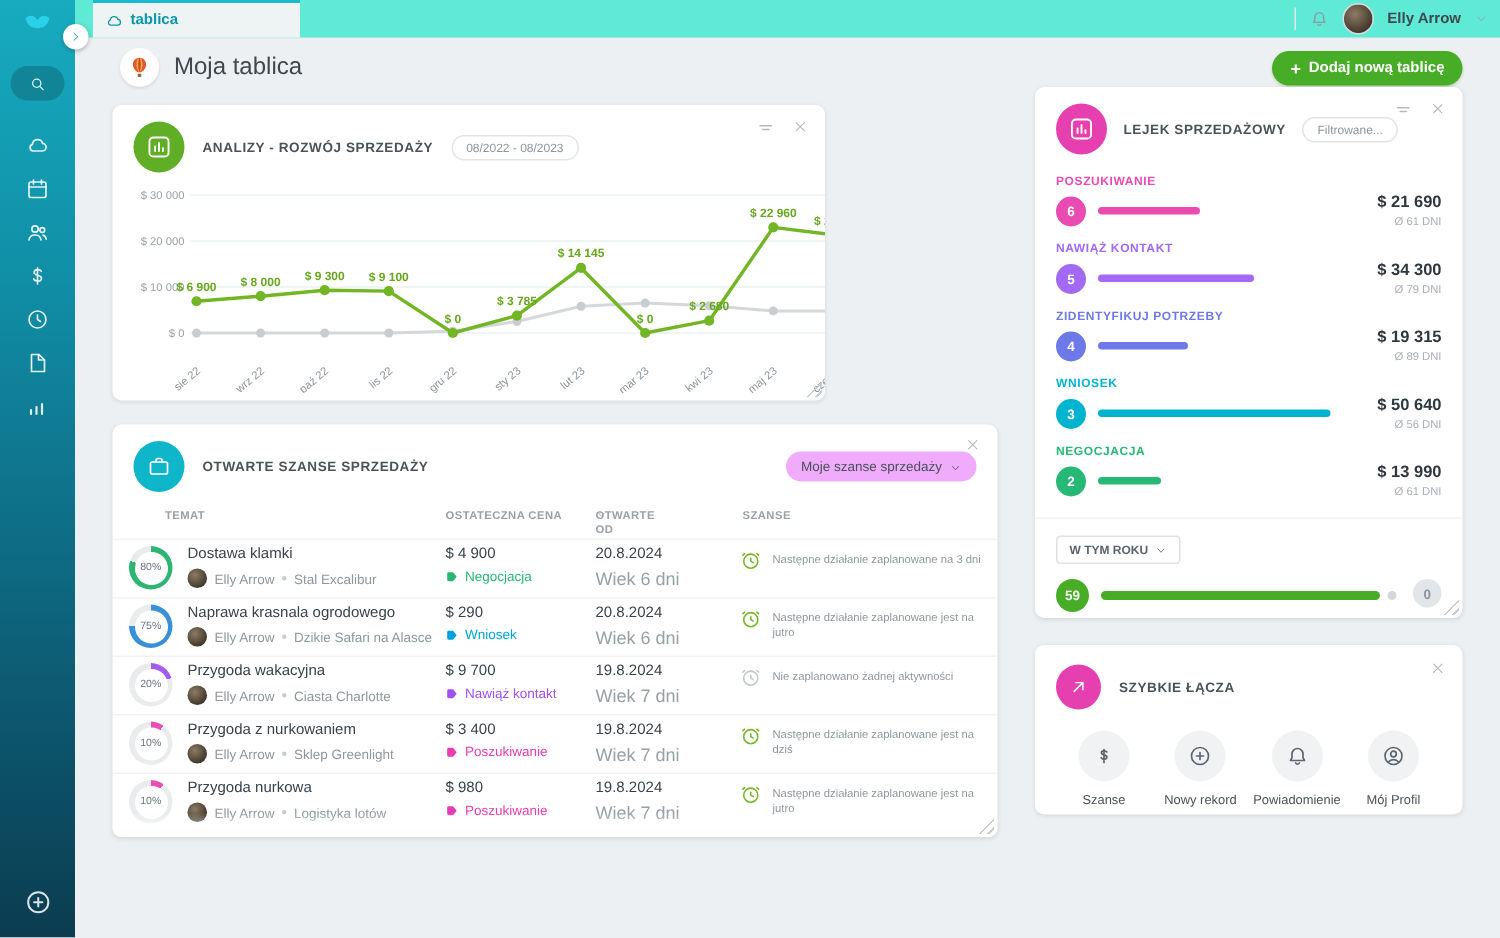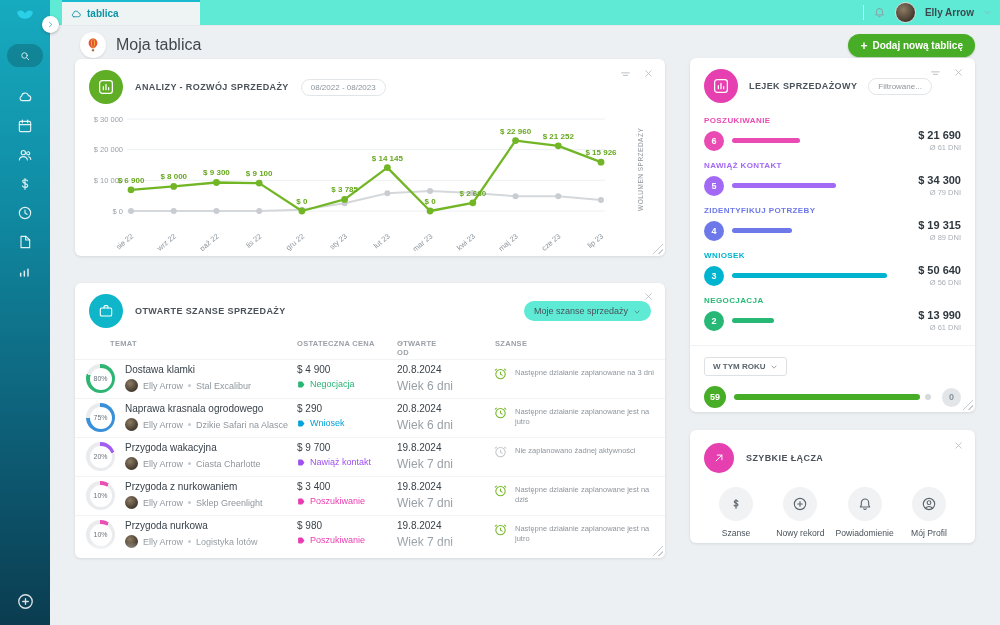--- a/index.html
+++ b/index.html
@@ -44,50 +44,50 @@
   .card{position:absolute;background:#fff;border-radius:6px;box-shadow:0 1px 3px rgba(50,60,70,.13);overflow:hidden}
   .card-title{font-size:9px;font-weight:bold;letter-spacing:.4px;color:#4a525a}
   .round-ic{border-radius:50%;display:flex;align-items:center;justify-content:center;color:#fff;flex:0 0 auto}
   .pill{border:1px solid #e2e5e7;border-radius:10px;padding:3px 9px;font-size:8px;color:#8d959c;cursor:pointer;white-space:nowrap}
   .corner-ics{position:absolute;top:9px;right:11px;display:flex;gap:11px;color:#b4bac0}
   .corner-ics span{cursor:pointer}
   .rsz{position:absolute;right:2px;bottom:2px;width:11px;height:11px;cursor:nwse-resize;
     background:repeating-linear-gradient(135deg,#c7ccd1 0 1px,transparent 1px 4px);
     clip-path:polygon(100% 0,100% 100%,0 100%)}
   
-  #chart-card{left:25px;top:34px;width:590px;height:197px}
+  #chart-card{left:25px;top:45px;width:475px;height:197px}
   .card-head{display:flex;align-items:center;gap:12px;padding:11px 14px 0 14px}
   
   #funnel-card{left:640px;top:33px;width:285px;height:354px}
   #stages{padding:4px 14px 0 14px}
   .stage{margin-top:9px}
   .stage-label{font-size:8px;font-weight:bold;letter-spacing:.4px;margin-bottom:4px}
   .stage-row{display:flex;align-items:center}
   .stage-badge{width:20px;height:20px;border-radius:50%;color:#fff;font-size:9px;font-weight:bold;
     display:flex;align-items:center;justify-content:center;flex:0 0 auto}
   .stage-track{flex:1;margin-left:8px;height:20px;display:flex;align-items:center}
   .stage-bar{height:5px;border-radius:3px}
   .stage-right{width:72px;text-align:right;flex:0 0 auto}
   .stage-amt{font-size:11px;font-weight:bold;color:#2f383f}
   .stage-days{font-size:7.5px;color:#a9afb6;margin-top:2px}
   #funnel-divider{margin:13px 0 0;border-top:1px solid #f0f2f3}
   #year-pill{display:inline-flex;align-items:center;gap:5px;margin:11px 0 0 14px;border:1px solid #dde1e4;
     border-radius:3px;padding:4px 8px;font-size:8px;font-weight:bold;color:#59646d;cursor:pointer}
-  #summary-row{display:flex;align-items:center;padding:10px 14px 0 14px}
+  #summary-row{display:flex;padding:10px 14px 0 14px}
   #won-badge{width:22px;height:22px;border-radius:50%;background:#48ad26;color:#fff;font-size:9px;font-weight:bold;
     display:flex;align-items:center;justify-content:center;flex:0 0 auto}
   #sum-track{flex:1;display:flex;align-items:center;margin:0 8px}
   #sum-bar{height:6px;border-radius:3px;background:#48ad26;width:93%}
   #sum-dot{width:6px;height:6px;border-radius:50%;background:#d5d9dc;margin-left:5px}
   #lost-badge{width:19px;height:19px;border-radius:50%;background:#e2e6e8;color:#8a939b;font-size:9px;font-weight:bold;
     display:flex;align-items:center;justify-content:center;flex:0 0 auto}
   #summary-amts{display:flex;justify-content:space-between;padding:7px 16px 0 46px;align-items:center}
   
   #table-card{left:25px;top:258px;width:590px;height:275px}
-  #tbl-pill{position:absolute;right:14px;top:18px;background:#5eead4;border:none;border-radius:12px;
+  #tbl-pill{position:absolute;right:14px;top:18px;background:#f0abfc;border:none;border-radius:12px;
     padding:5px 10px;font-size:9px;color:#49525a;display:flex;align-items:flex-end;gap:5px;cursor:pointer}
   #col-head{position:absolute;top:56px;left:0;right:0;height:16px;font-size:7.5px;font-weight:bold;color:#9aa1a8;letter-spacing:.3px}
   #col-head span{position:absolute;top:0}
   #rows{position:absolute;top:76px;left:0;right:0}
   .row{position:relative;height:38px;border-top:1px solid #f1f3f4;cursor:pointer}
   .ringc{position:absolute;left:11px;top:4px;width:29px;height:29px;border-radius:50%;
     display:flex;align-items:center;justify-content:center}
   .ring-in{width:22px;height:22px;border-radius:50%;background:#fff;display:flex;align-items:center;
     justify-content:center;font-size:7px;color:#6b747c}
   .r-title{position:absolute;left:50px;top:4px;font-size:10px;color:#39424a}

